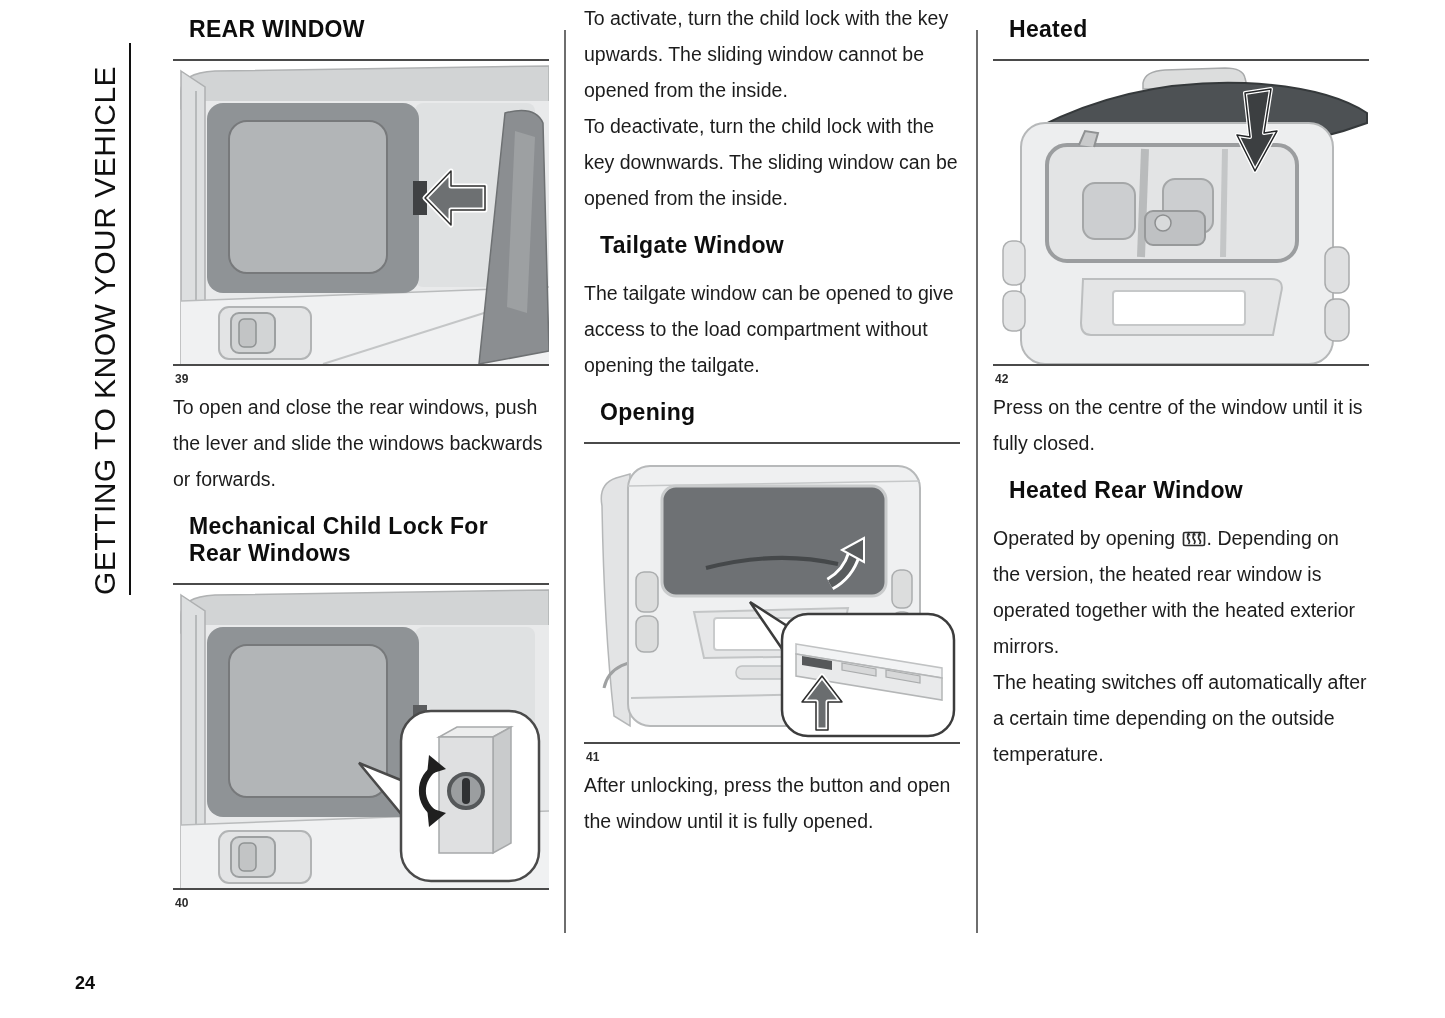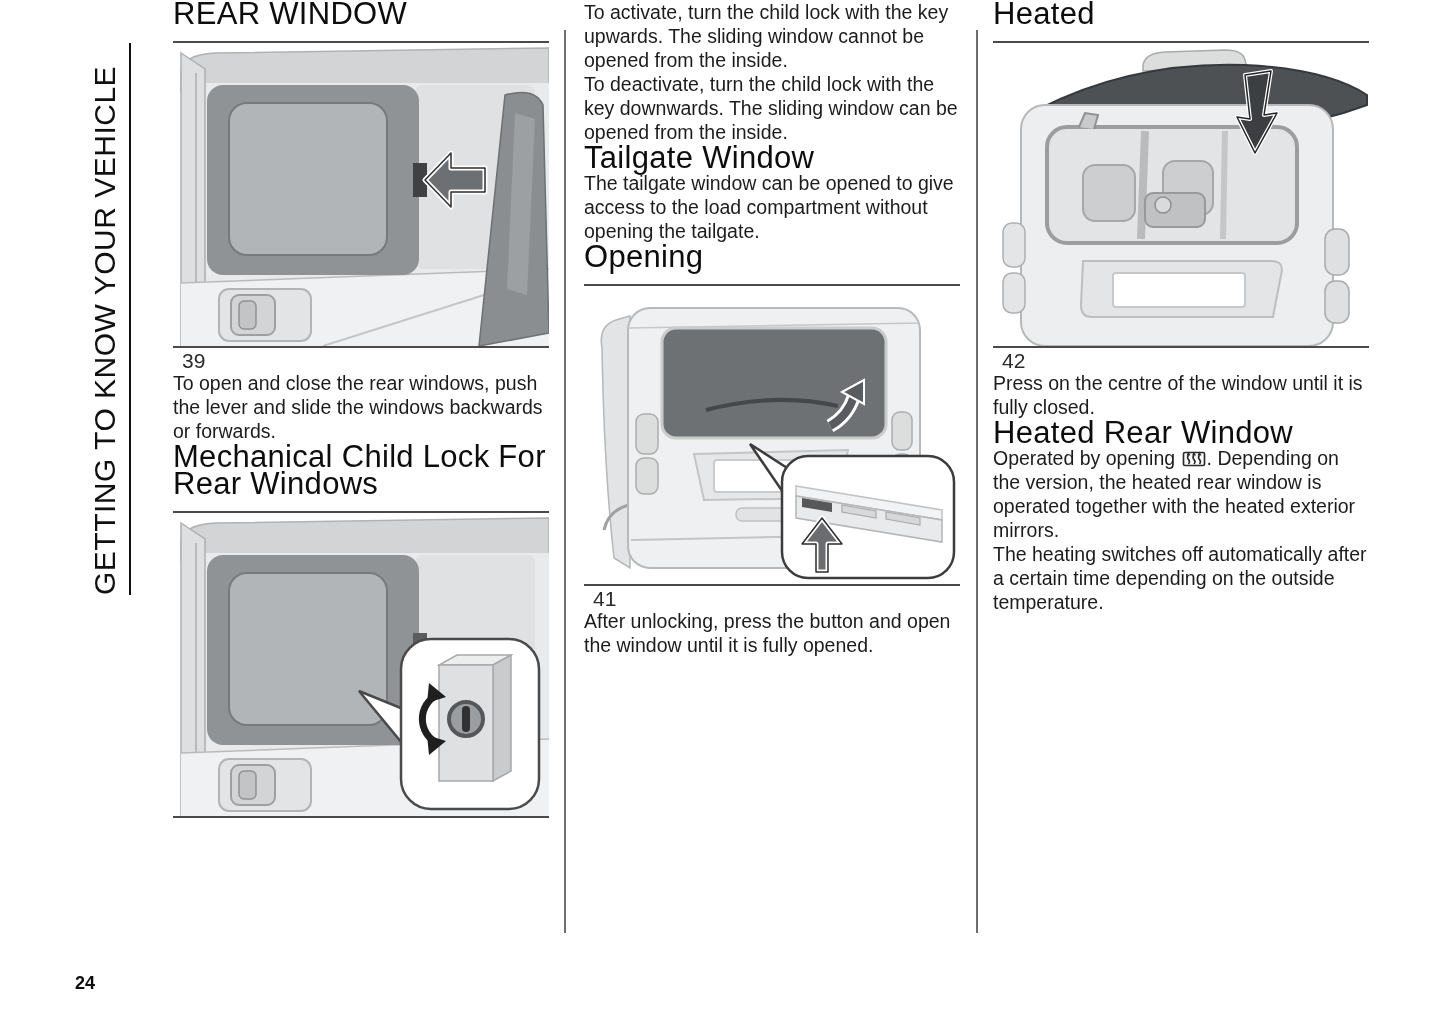--- a/index.html
+++ b/index.html
@@ -36,31 +36,31 @@
   .vrule.r1{ left:564px; }
   .vrule.r2{ left:976px; }
 
   
   .col{ position:absolute; top:0; width:376px; }
   .col1{ left:173px; }
   .col2{ left:584px; }
   .col3{ left:993px; }
 
   h1.sec, h2.sub{
-    margin:0;
-    font-size:31px;
+    margin:16px;
+    font-size:23px;
     line-height:27px;
-    font-weight:400;
+    font-weight:700;
     letter-spacing:.3px;
     color:#0d0d0d;
   }
   .col p{
     margin:0;
     font-size:19.5px;
-    line-height:24px;
+    line-height:36px;
     font-weight:400;
     color:#1c1c1c;
   }
 
   
   .mt-top-h   { margin-top:40px; }
   .mt-top-p   { margin-top:38px; }
   .mt-fig     { margin-top:14px; }
   .mt-after-fig { margin-top:21px; }
   .mt-h       { margin-top:13px; }
@@ -68,26 +68,26 @@
 
   
   .figure{
     border-top:2px solid #4a4a4a;
     border-bottom:2px solid #4a4a4a;
     width:376px;
     font-size:0; 
   }
   .figure svg{ display:block; }
   .fig-caption{
-    font-size:21px;
+    font-size:12px;
     line-height:20px;
     color:#2b2b2b;
-    font-weight:400;
+    font-weight:700;
     margin-top:3px;
-    margin-left:9px;
+    margin-left:2px;
   }
 
   
   .hw-icon{
     display:inline-block;
     vertical-align:-3px;
     margin:0 1px;
   }
 
   
@@ -182,20 +182,21 @@
         <rect x="289" y="193" width="8" height="26" rx="4" fill="#2f3133"></rect>
       </g>
 
       <g>
         <path d="M264 182 A 27 27 0 0 0 264 230" fill="none" stroke="#1f1f1f" stroke-width="7"></path>
         <polygon points="256,170 273,184 254,190" fill="#1f1f1f"></polygon>
         <polygon points="256,242 273,228 254,222" fill="#1f1f1f"></polygon>
       </g>
     </svg>
   </div>
+  <div class="fig-caption">40</div>
 </div>
 
 <div class="col col2">
 
   <p class="mt-top-p">To activate, turn the child lock with the key upwards. The sliding window cannot be opened from the inside.</p>
   <p>To deactivate, turn the child lock with the key downwards. The sliding window can be opened from the inside.</p>
 
   <h2 class="sub mt-h">Tailgate Window</h2>
 
   <p class="mt-p">The tailgate window can be opened to give access to the load compartment without opening the tailgate.</p>

